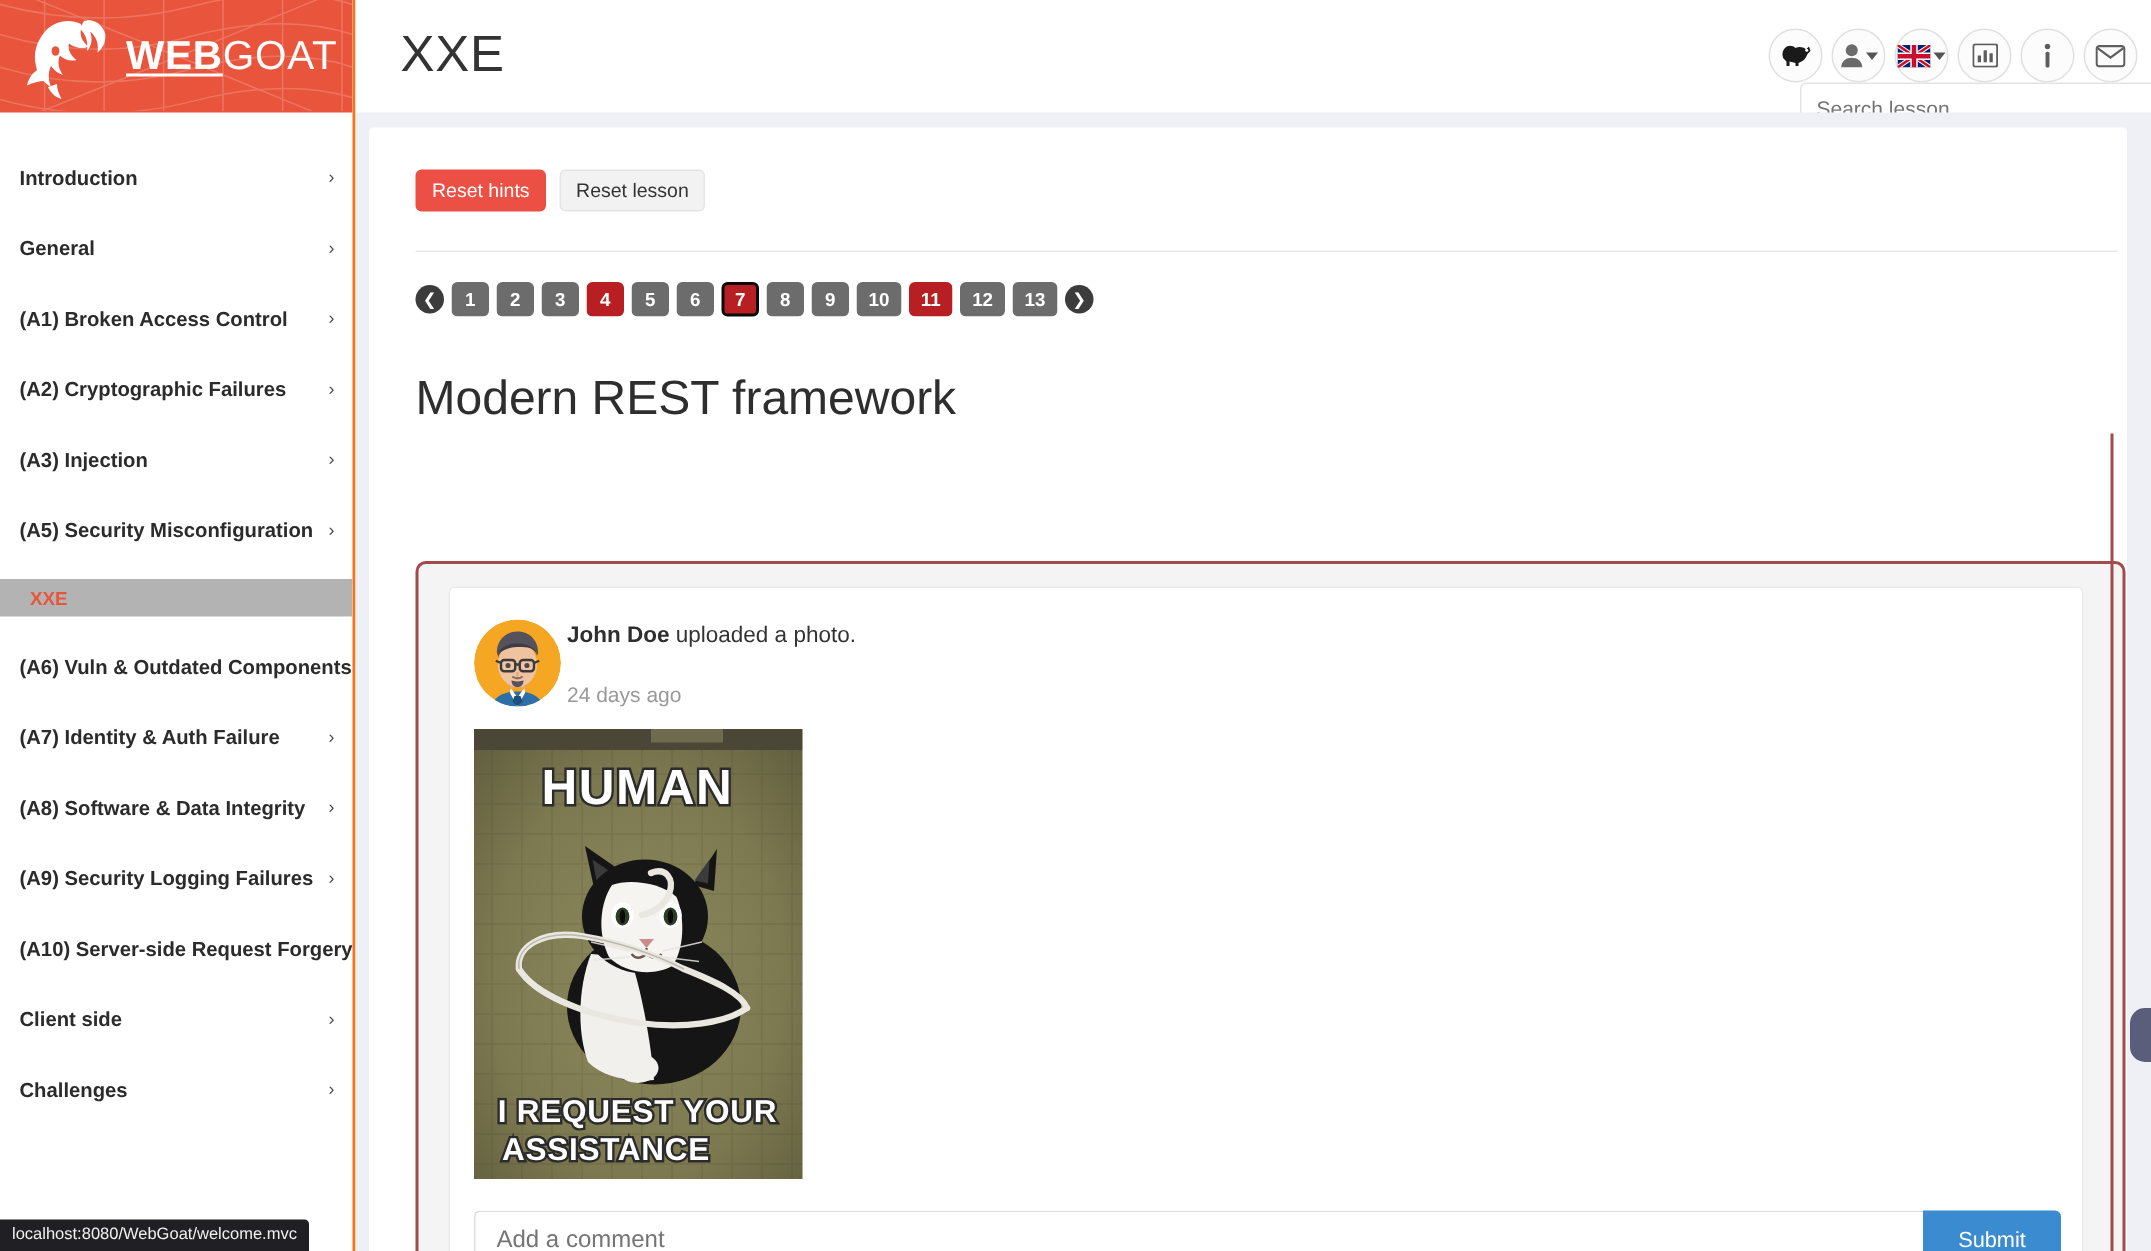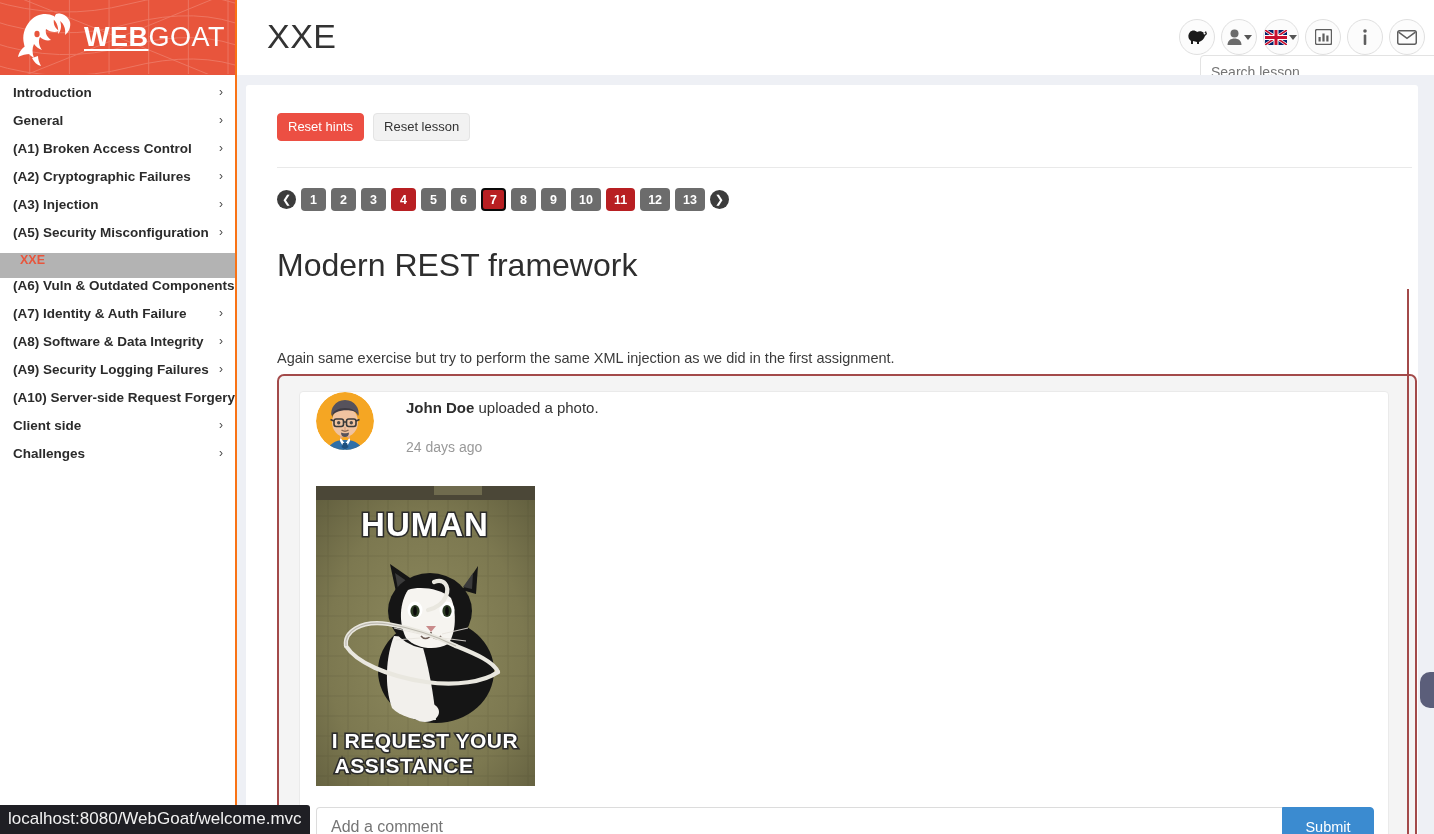--- a/index.html
+++ b/index.html
@@ -41,27 +41,28 @@
   #brand-text {
     font-size: 27px; font-weight: bold; letter-spacing: .5px;
     color: #ffffff; line-height: 1;
     white-space: nowrap;
   }
   #brand-text .u { text-decoration: underline; text-underline-offset: 3px; }
   #brand-text .l { color: #fdfdfd; font-weight: 400; }
 
   .nav-item {
     height: 28px;
-    display: flex; align-items: flex-start;
+    display: flex; align-items: center;
     padding: 0 12px 0 13px;
     font-size: 13.5px; font-weight: bold;
     color: #2b2b2b;
     cursor: pointer;
     justify-content: space-between;
     white-space: nowrap;
+    margin-top: 19px;
   }
   .nav-item .chev { font-size: 12px; color: #4a4a4a; font-weight: normal; }
   .nav-item.sub {
     background: #b3b3b3;
     color: #e8553c;
     font-size: 12.5px;
     padding-left: 20px;
     height: 25px;
   }
   .nav-spacer { height: 10px; }
@@ -186,22 +187,22 @@
     overflow: hidden;
   }
   #post {
     position: absolute; left: 20px; top: 15px;
     width: 1090px; height: 490px;
     background: #ffffff;
     border: 1px solid #eaeaea;
     border-radius: 4px;
   }
   #post-head {
-    position: absolute; left: 16px; top: 0;
-    display: flex; gap: 32px; align-items: flex-start;
+    position: absolute; left: 16px; top: 16px;
+    display: flex; gap: 4px; align-items: flex-end;
   }
   #avatar { width: 58px; height: 58px; border-radius: 50%; flex: none; display:block; }
   #post-meta { padding-top: 7px; }
   #post-author-line { font-size: 15px; color: #333; }
   #post-author-line b { font-weight: bold; color: #2e2e2e; }
   #post-time { font-size: 14px; color: #999999; margin-top: 23px; }
 
   #meme {
     position: absolute; left: 16px; top: 94px;
     width: 219px; height: 300px;
@@ -244,21 +245,21 @@
     position: absolute; right: 0px; top: 672px;
     width: 14px; height: 36px;
     border-radius: 10px 0 0 10px;
     background: #5b5e7a;
   }
 
   
   #statusbar {
     position: absolute; left: 0; bottom: 0;
     background: #1f1f24; color: #f1f1f1;
-    font-size: 17px;
+    font-size: 11px;
     padding: 4px 8px 5px;
     border-radius: 0 3px 0 0;
     z-index: 20;
     font-family: "Liberation Sans", sans-serif;
   }
 </style>
 </head>
 <body>
 
 <div id="sidebar">
@@ -420,21 +421,20 @@
           <div class="pg">9</div>
           <div class="pg">10</div>
           <div class="pg red">11</div>
           <div class="pg">12</div>
           <div class="pg">13</div>
         </div>
       <div class="pg-arrow">❯</div>
     </div>
 
     <div id="lesson-title">Modern REST framework</div>
-    <div class="para" id="para2">Again same exercise but try to perform the same XML injection as we did in the first assignment.</div>
 
     <div id="assignment">
       <div id="post">
 
         <div id="post-head">
           <svg id="avatar" viewBox="0 0 58 58">
             <circle cx="29" cy="29" r="29" fill="#f5a623"></circle>
             <path d="M29 48 C18 48 13 53 11.5 58 L46.5 58 C45 53 40 48 29 48 Z" fill="#2f6fa8"></path>
             <path d="M24 45 L29 52 L34 45 L34 49 L29 58 L24 49 Z" fill="#ffffff"></path>
             <path d="M27 51 L31 51 L32.5 55 L29 57.5 L25.5 55 Z" fill="#1d4f7d"></path>

